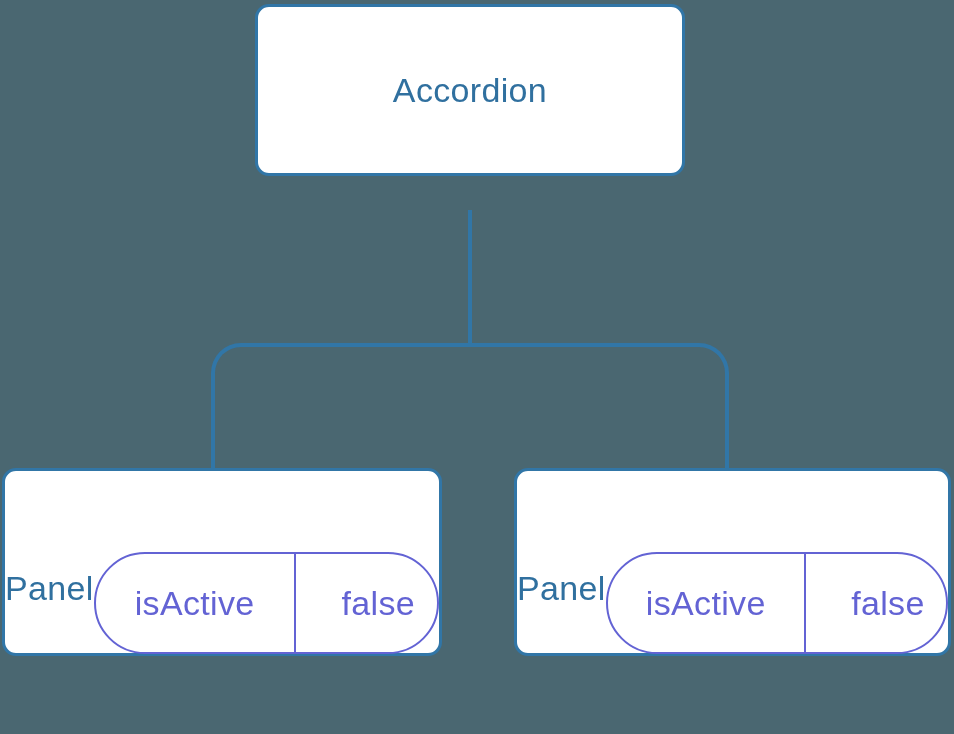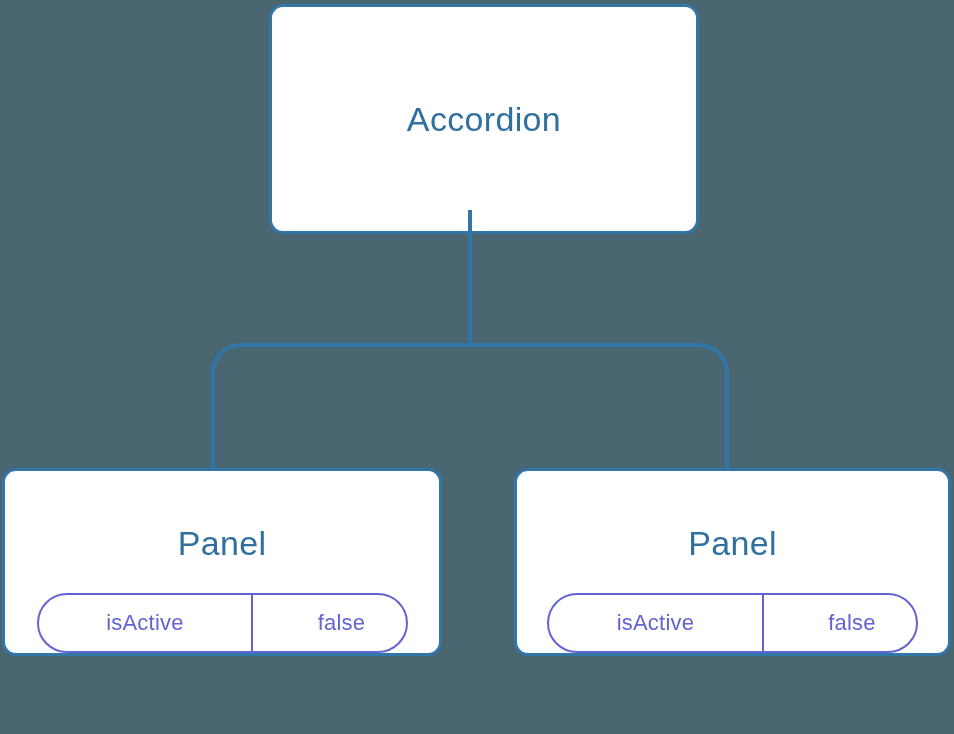--- a/index.html
+++ b/index.html
@@ -17,40 +17,40 @@
   }
   
   .node {
     position: absolute;
     background: var(--node-fill, #FFFFFF);
     border: 3px solid var(--node-border, #3176A7);
     border-radius: 14px;
     box-sizing: border-box;
   }
   .node-root {
-    left: 269px;
+    left: 255px;
     top: 4px;
     width: 430px;
-    height: 230px;
+    height: 172px;
     display: flex;
     align-items: center;
     justify-content: center;
   }
   .node-label {
     color: var(--node-text, #30709F);
     font-size: 34px;
     font-weight: 500;
     letter-spacing: 0.01em;
   }
   .node-panel {
     top: 468px;
     width: 440px;
     height: 188px;
     display: flex;
-    flex-direction: column;
+    flex-direction: row;
     align-items: center;
     padding-top: 52px;
   }
   .node-panel-left  { left: 2px; }
   .node-panel-right { left: 514px; width: 437px; }
   .panel-title {
     line-height: 40px;
     height: 40px;
   }
   
@@ -85,21 +85,21 @@
     border-radius: 999px;
     display: flex;
     align-items: stretch;
     overflow: hidden;
   }
   .pill-cell {
     display: flex;
     align-items: center;
     justify-content: center;
     color: var(--state-text, #6363D4);
-    font-size: 22px;
+    font-size: 34px;
     font-weight: 500;
     letter-spacing: 0.01em;
   }
   .pill-key {
     flex: 0 0 58%;
     border-right: 2.5px solid var(--state-border, #6363D4);
   }
   .pill-value { flex: 1 1 auto; margin-left: 24px; }
 </style>
 </head>

